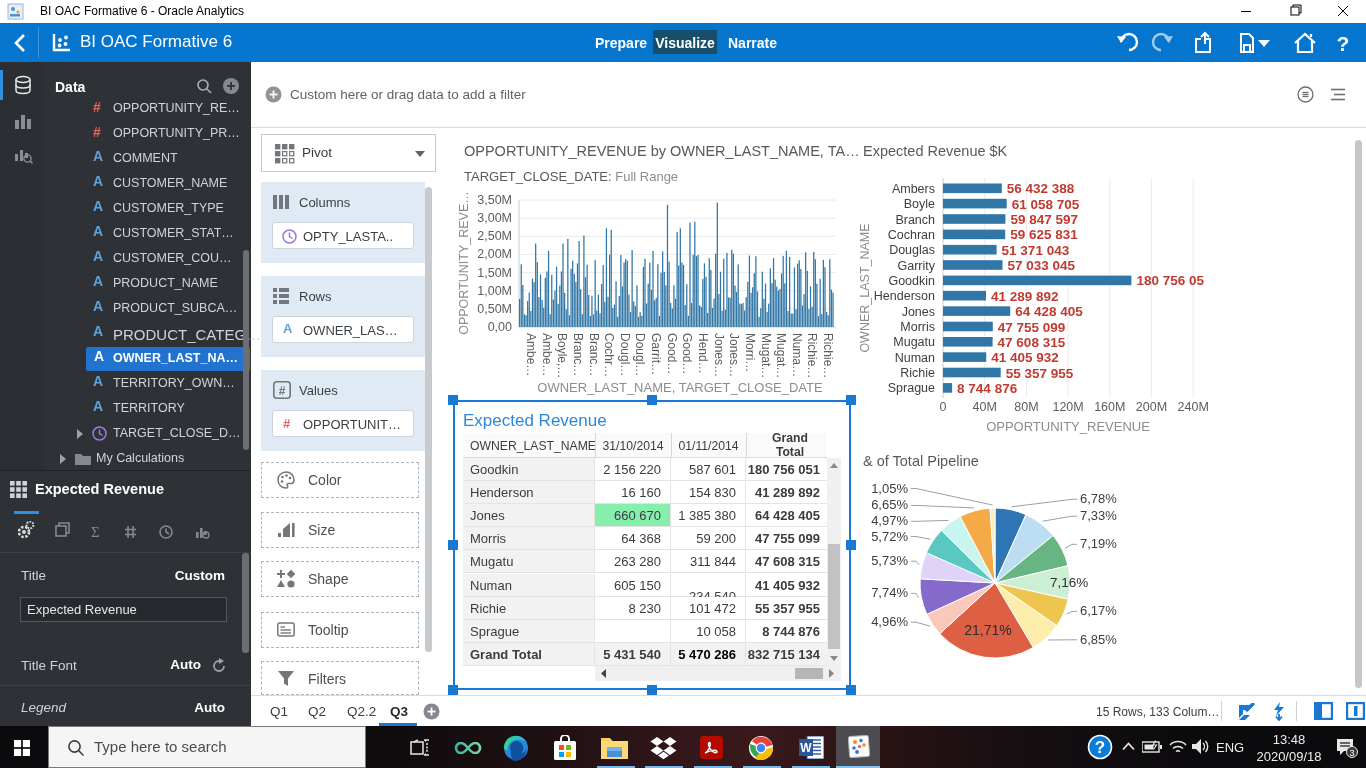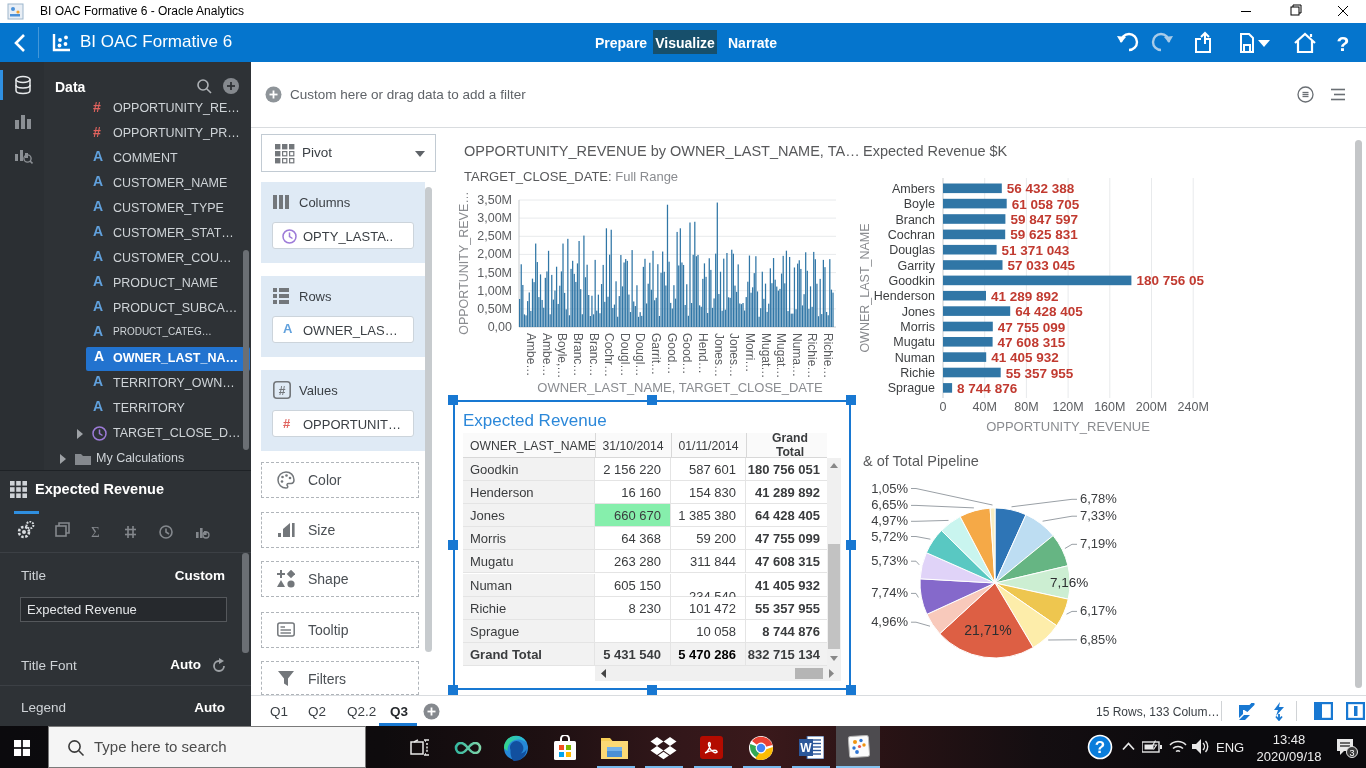--- a/index.html
+++ b/index.html
@@ -109,21 +109,21 @@
 <span class="abs" style="left:113px;top:201px;font-size:12.5px;color:#cfd4d8;">CUSTOMER_TYPE</span>
 <span class="abs" style="left:93px;top:223px;font-size:14px;font-weight:bold;color:#61a1dd;">A</span>
 <span class="abs" style="left:113px;top:226px;font-size:12.5px;color:#cfd4d8;">CUSTOMER_STAT…</span>
 <span class="abs" style="left:93px;top:248px;font-size:14px;font-weight:bold;color:#61a1dd;">A</span>
 <span class="abs" style="left:113px;top:251px;font-size:12.5px;color:#cfd4d8;">CUSTOMER_COU…</span>
 <span class="abs" style="left:93px;top:273px;font-size:14px;font-weight:bold;color:#61a1dd;">A</span>
 <span class="abs" style="left:113px;top:276px;font-size:12.5px;color:#cfd4d8;">PRODUCT_NAME</span>
 <span class="abs" style="left:93px;top:298px;font-size:14px;font-weight:bold;color:#61a1dd;">A</span>
 <span class="abs" style="left:113px;top:301px;font-size:12.5px;color:#cfd4d8;">PRODUCT_SUBCA…</span>
 <span class="abs" style="left:93px;top:323px;font-size:14px;font-weight:bold;color:#61a1dd;">A</span>
-<span class="abs" style="left:113px;top:326px;font-size:10px;color:#cfd4d8;">PRODUCT_CATEG…</span>
+<span class="abs" style="left:113px;top:326px;font-size:15px;color:#cfd4d8;">PRODUCT_CATEG…</span>
 <div class="abs" style="left:86px;top:347px;width:164px;height:24px;background:#2273cf;border-radius:2px;"></div>
 <span class="abs" style="left:94px;top:348px;font-size:14px;font-weight:bold;color:#fff;">A</span>
 <span class="abs" style="left:113px;top:351px;font-size:12.5px;font-weight:bold;color:#fff;">OWNER_LAST_NA…</span>
 <span class="abs" style="left:93px;top:373px;font-size:14px;font-weight:bold;color:#61a1dd;">A</span>
 <span class="abs" style="left:113px;top:376px;font-size:12.5px;color:#cfd4d8;">TERRITORY_OWN…</span>
 <span class="abs" style="left:93px;top:398px;font-size:14px;font-weight:bold;color:#61a1dd;">A</span>
 <span class="abs" style="left:113px;top:401px;font-size:12.5px;color:#cfd4d8;">TERRITORY</span>
 <svg class="abs" style="left:76px;top:429px" width="8" height="10" viewBox="0 0 8 10">
     <path d="M1,0 L7,5 L1,10 Z" fill="#9ea2a6"></path>
   </svg>
@@ -192,21 +192,21 @@
   <div class="abs" style="left:20px;top:126px;width:207px;height:25px;background:#26292d;border:1px solid #55585c;">
       <span class="abs" style="left:6px;top:4px;font-size:13px;color:#e4e6e8;">Expected Revenue</span>
     </div>
   <span class="abs" style="left:21px;top:187px;font-size:13.5px;color:#cfd3d7;">Title Font</span>
   <span class="abs" style="right:50px;top:186px;font-size:13.5px;font-weight:bold;color:#fff;">Auto</span>
   <svg class="abs" style="left:211px;top:187px" width="16" height="16" viewBox="0 0 16 16" fill="none">
       <path d="M13,8 a5,5 0 1 1 -5,-5" stroke="#9ea2a6" stroke-width="1.8"></path>
       <path d="M8,0 L13,3 L8,6 Z" fill="#9ea2a6"></path>
     </svg>
   <div class="abs" style="left:0;top:214px;width:251px;height:1px;background:#3c4045;"></div>
-  <span class="abs" style="left:21px;top:229px;font-size:13.5px;color:#cfd3d7;">Legend</span>
+  <span class="abs" style="left:21px;top:229px;font-size:13.5px;color:#cfd3d7;font-style:italic;">Legend</span>
   <span class="abs" style="right:26px;top:229px;font-size:13.5px;font-weight:bold;color:#fff;">Auto</span>
   <div class="abs" style="left:242px;top:82px;width:7px;height:100px;background:#6b6f74;border-radius:3px;"></div>
 </div>
 
 <div class="abs" style="left:251px;top:62px;width:1115px;height:66px;background:#fff;border-bottom:1px solid #d9dcdf;">
   <svg class="abs" style="left:14px;top:24px" width="17" height="17" viewBox="0 0 17 17">
       <circle cx="8.5" cy="8.5" r="8" fill="#8e9499"></circle>
       <line x1="8.5" y1="4.5" x2="8.5" y2="12.5" stroke="#fff" stroke-width="1.8"></line>
       <line x1="4.5" y1="8.5" x2="12.5" y2="8.5" stroke="#fff" stroke-width="1.8"></line>
     </svg>

